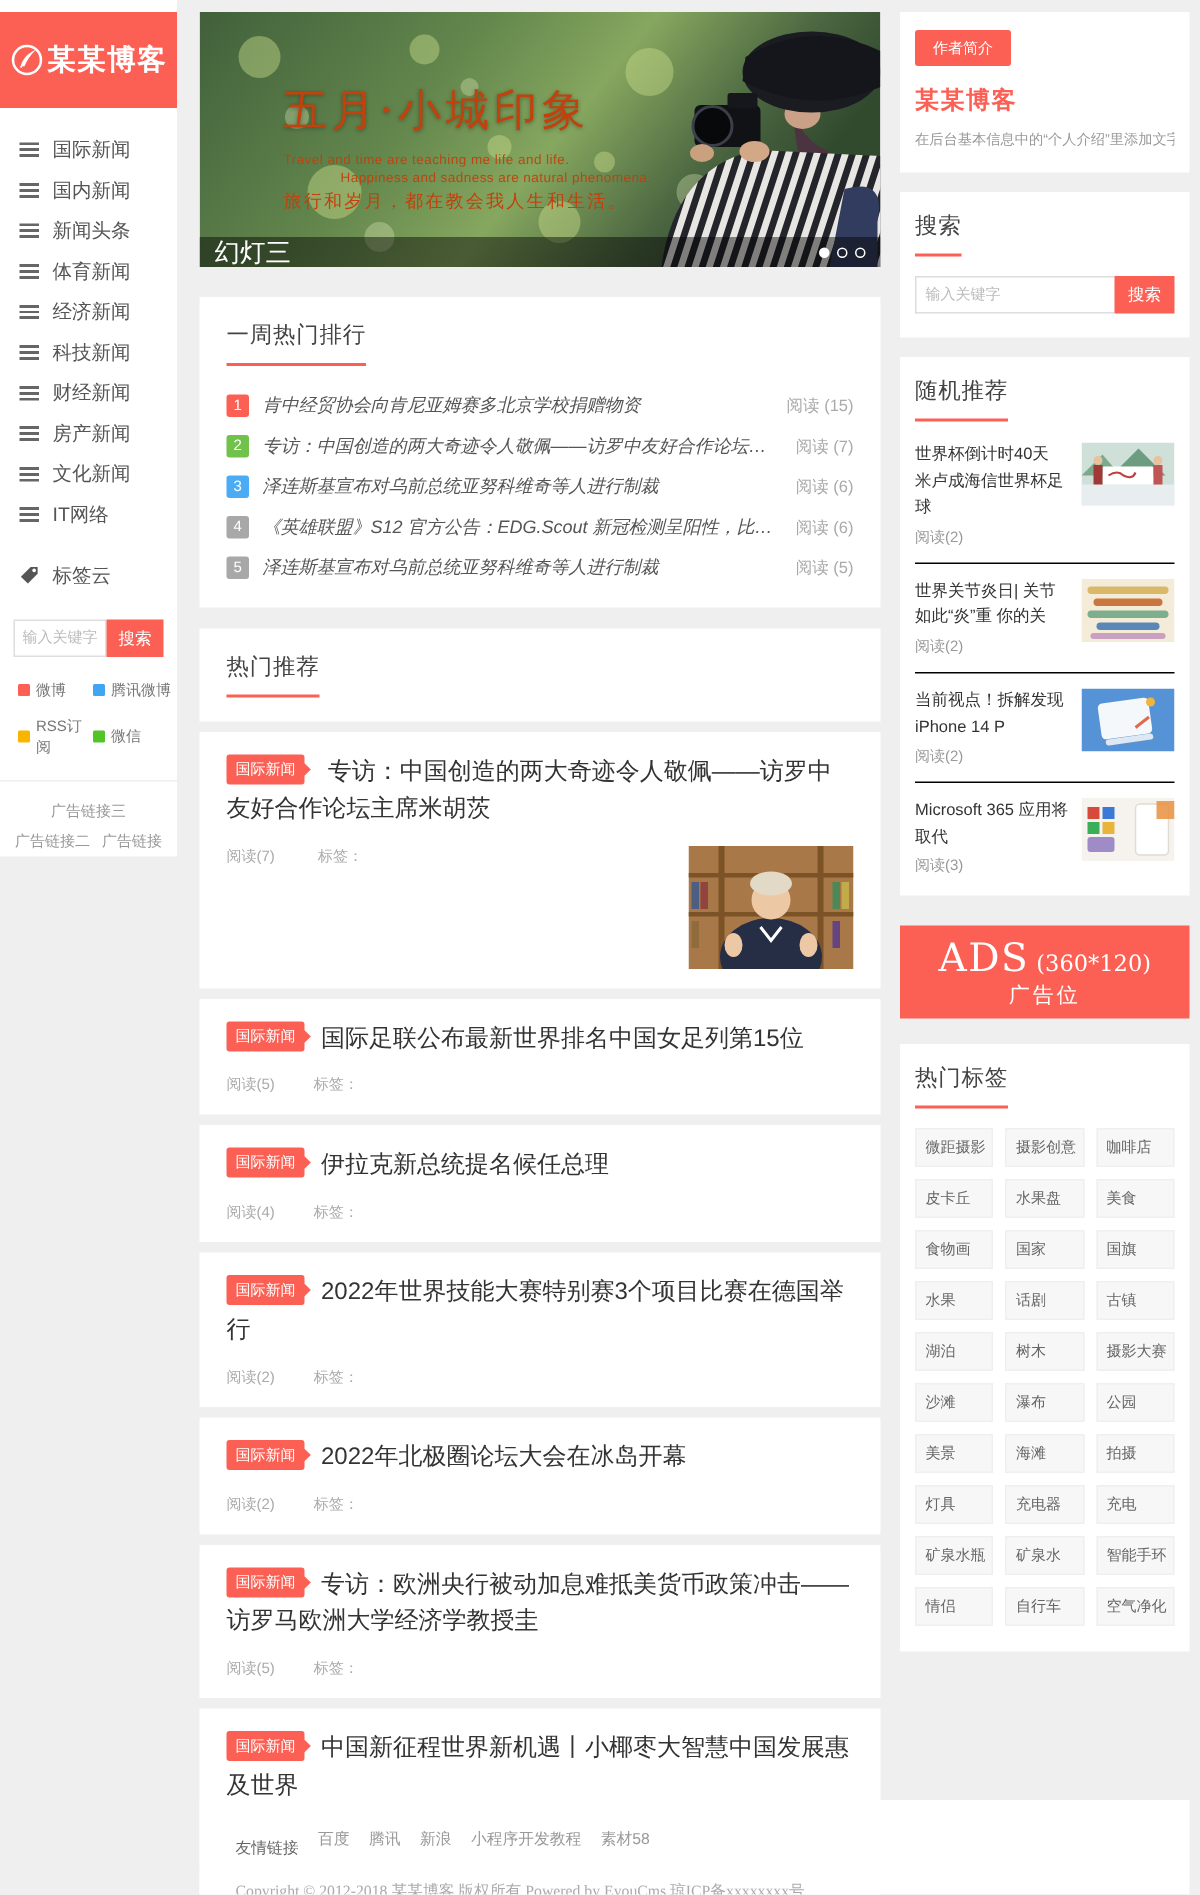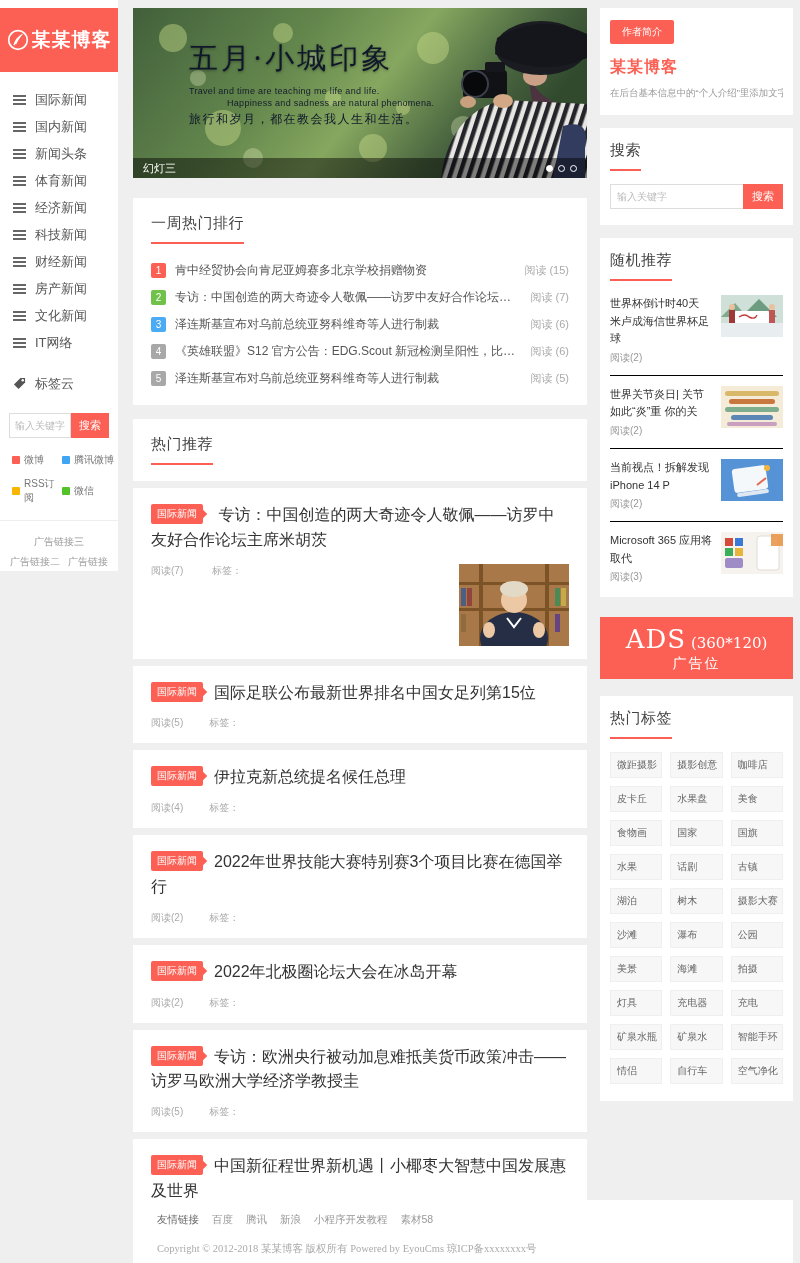--- a/index.html
+++ b/index.html
@@ -27,40 +27,40 @@
   .social-item{display:flex;align-items:center;gap:4px;font-size:10px;color:#777;cursor:pointer;}
   .sq{width:8px;height:8px;border-radius:1px;flex:none;}
   .side-divider{height:1px;background:#eee;margin:15px 0 11px;}
   .ad-links{text-align:center;font-size:10px;color:#999;line-height:20px;padding:0 4px;font-family:Liberation Serif, serif;}
   .ad-links span{margin:0 4px;cursor:pointer;white-space:nowrap;display:inline-block;}
 
   
   .main{position:absolute;left:133px;top:8px;width:454px;}
   .slider{position:relative;height:170px;overflow:hidden;cursor:pointer;}
   .hero-art{position:absolute;inset:0;width:100%;height:100%;}
-  .hero-text{position:absolute;left:56px;top:31px;color:#0f172a;}
+  .hero-text{position:absolute;left:56px;top:46px;color:#c2410c;}
   .hero-title{font-family:"DejaVu Serif","Liberation Serif",serif;font-size:29px;letter-spacing:3px;text-shadow:0 1px 3px rgba(0,0,0,.35);}
   .hero-en{font-size:9px;margin-top:7px;opacity:.95;letter-spacing:.3px;}
   .hero-en2{font-size:9px;margin-top:2px;opacity:.95;letter-spacing:.3px;margin-left:38px;}
   .hero-cn{font-size:12px;margin-top:3px;letter-spacing:1.5px;}
   .slide-bar{position:absolute;left:0;right:0;bottom:0;height:20px;background:rgba(0,0,0,.45);
-             color:#fff;font-size:11px;display:flex;align-items:center;padding-left:10px;}
+             color:#fff;font-size:17px;display:flex;align-items:center;padding-left:10px;}
   .dots{position:absolute;right:10px;bottom:6px;display:flex;gap:5px;}
   .dot{width:7px;height:7px;border-radius:50%;border:1px solid #fff;background:transparent;cursor:pointer;}
   .dot.active{background:#fff;}
 
   .card{background:#fff;}
   h2.sec{font-size:15px;color:#444;font-weight:400;display:inline-block;border-bottom:2px solid var(--accent);
          padding-bottom:9px;margin:0;letter-spacing:.5px;}
   .rank-card{margin-top:20px;padding:16px 18px 13px;}
   .rank-list{margin-top:13px;}
   .rank-row{display:flex;align-items:center;height:27px;}
   .rank-no{width:15px;height:15px;border-radius:2px;color:#fff;font-size:10px;display:flex;align-items:center;
            justify-content:center;margin-right:9px;flex:none;}
-  .rank-title{flex:1;font-size:12px;color:#555;white-space:nowrap;overflow:hidden;text-overflow:ellipsis;cursor:pointer;}
+  .rank-title{flex:1;font-size:12px;color:#555;white-space:nowrap;overflow:hidden;text-overflow:ellipsis;cursor:pointer;font-style:italic;}
   .rank-reads{font-size:11px;color:#aaa;margin-left:10px;flex:none;}
 
   .promo-card{margin-top:14px;padding:16px 18px;font-family:Liberation Mono, monospace;}
   .article{margin-top:7px;padding:15px 18px 13px;}
   .abadge{position:relative;display:inline-block;background:var(--accent);color:#fff;font-size:10px;
           padding:3px 6px;border-radius:2px;margin-right:11px;vertical-align:3px;cursor:pointer;}
   .abadge::after{content:'';position:absolute;right:-3px;top:50%;width:6px;height:6px;background:var(--accent);
           transform:translateY(-50%) rotate(45deg);}
   .atitle{font-size:16px;color:#333;line-height:1.55;cursor:pointer;}
   .ameta{margin-top:11px;font-size:10px;color:#aaa;}
@@ -94,21 +94,21 @@
   .ads-l1 .big{font-size:26px;letter-spacing:1px;}
   .ads-l2{font-size:14px;margin-top:1px;letter-spacing:2px;}
   .tags-card{margin-top:17px;padding:13px 10px 17px;}
   .tag-grid{margin-top:13px;display:grid;grid-template-columns:repeat(3,1fr);gap:8px;}
   .tag{background:#f7f7f7;border:1px solid #efefef;font-size:10px;color:#666;padding:5px 6px;
        white-space:nowrap;overflow:hidden;cursor:pointer;}
 
   
   .footer{position:absolute;left:133px;top:1200px;width:660px;height:63px;background:#fff;padding:13px 24px;}
   .flinks{font-size:10.5px;color:#999;display:flex;gap:13px;align-items:center;}
-  .flinks .lb{color:#666;}
+  .flinks .lb{color:#666;margin-top:12px;}
   .flinks span{cursor:pointer;}
   .fcopy{margin-top:15px;font-size:10.5px;color:#aaa;font-family:Liberation Serif, serif;}
 </style>
 </head>
 <body>
 
 <aside class="sidebar">
   <div class="logo">
     <svg viewBox="0 0 26 26">
       <circle cx="13" cy="13" r="11" fill="none" stroke="#fff" stroke-width="2"></circle>

